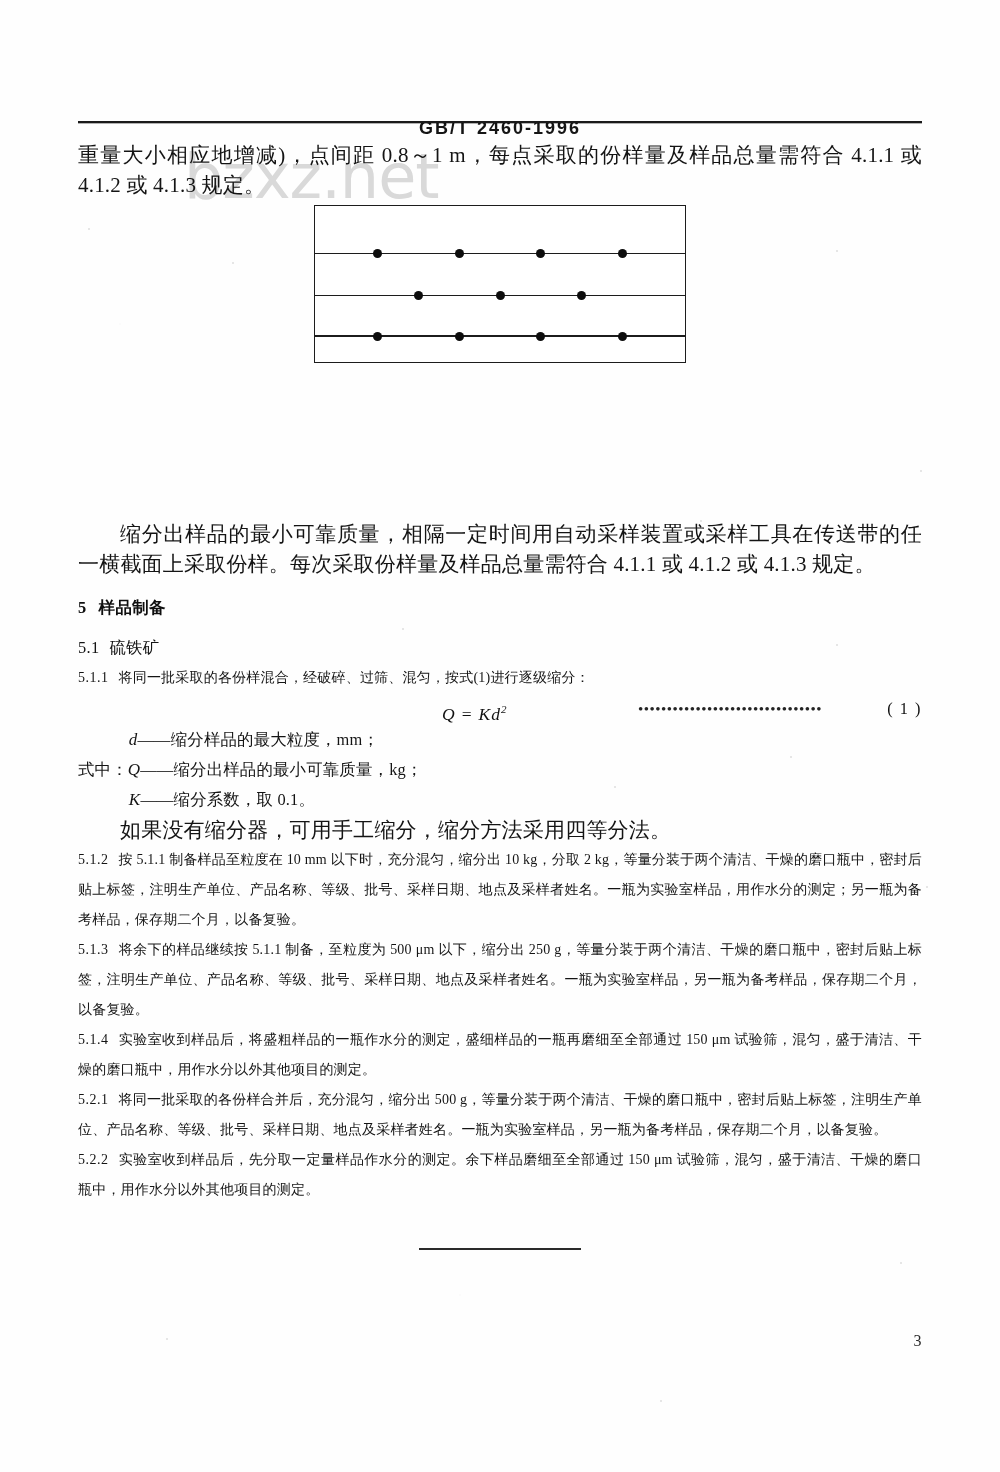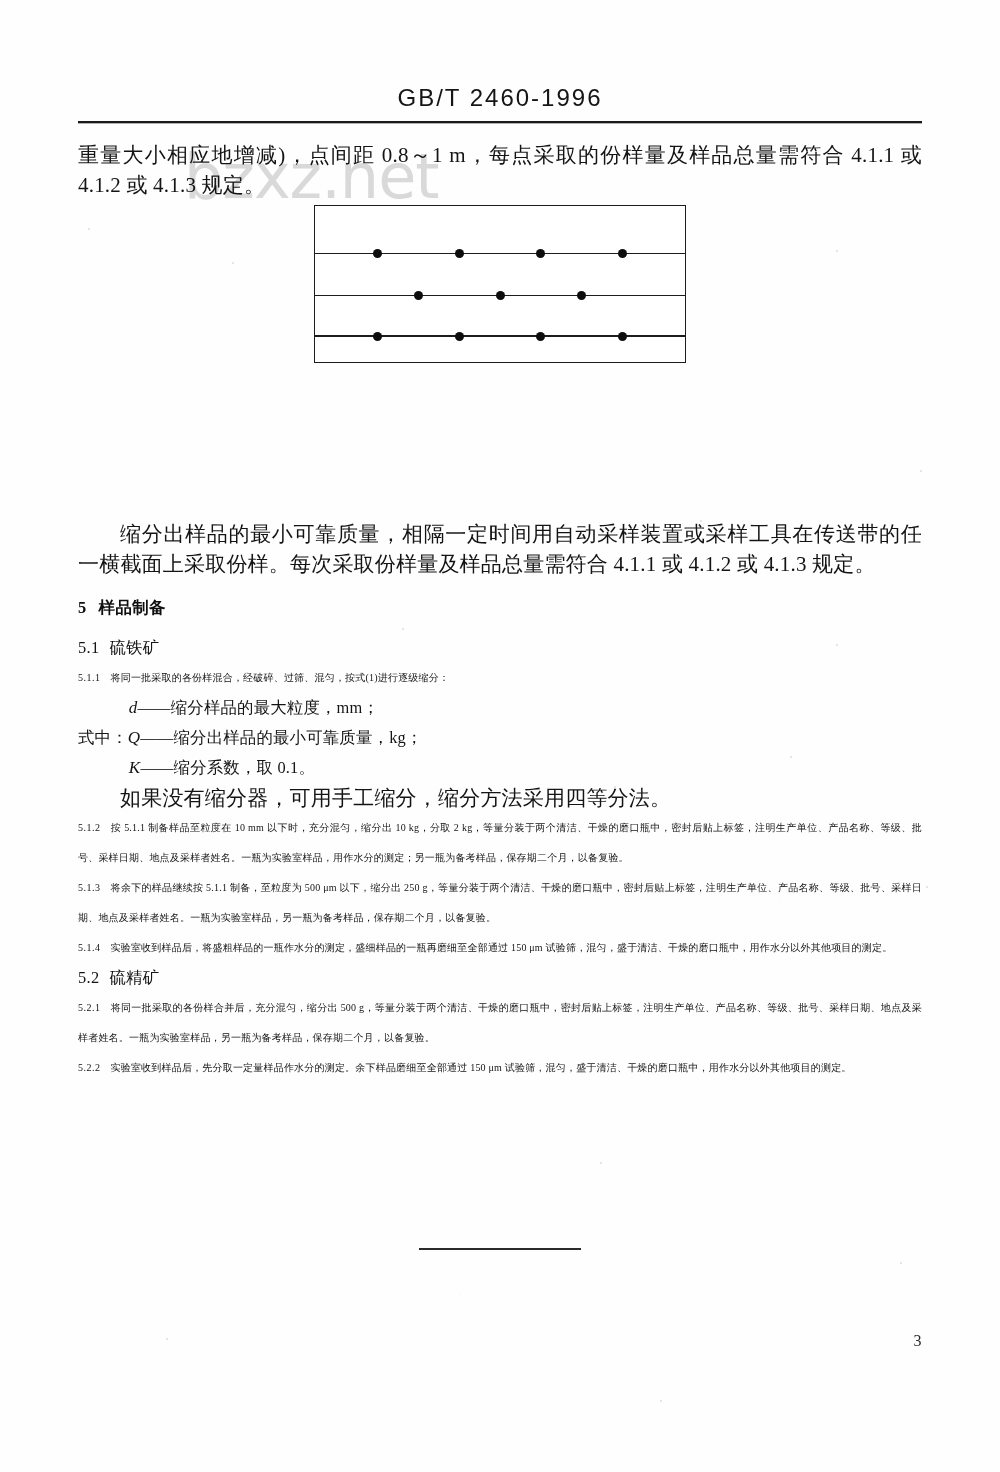--- a/index.html
+++ b/index.html
@@ -40,25 +40,26 @@
   
   .doc-header {
     position: absolute;
     top: 84px;
     left: 0;
     right: 0;
     text-align: center;
   }
   .doc-code {
     font-family: "Liberation Sans", "DejaVu Sans", sans-serif;
-    font-weight: normal;
-    font-size: 24px;
+    font-weight: bold;
+    font-size: 18px;
     letter-spacing: 2.0px;
     color: #151515;
     display: inline-block;
+    margin-top: 34px;
   }
   .header-rule {
     position: absolute;
     top: 121px;
     left: 0;
     right: 0;
     height: 2px;
     background: #1a1a1a;
   }
   .header-rule::after {
@@ -160,21 +161,21 @@
   .sec-heading .num { display: inline-block; margin-right: 12px; }
   .sub-heading {
     font-size: 16.4px;
     line-height: 30px;
     letter-spacing: 0.3px;
     color: #141414;
   }
   .sub-heading .num { display: inline-block; margin-right: 10px; }
 
   .clause {
-    font-size: 10px;
+    font-size: 14px;
     line-height: 30px;
     text-align: justify;
     text-justify: inter-ideograph;
     letter-spacing: 0.2px;
     color: #141414;
     margin: 0;
   }
   .clause .num {
     display: inline-block;
     margin-right: 10px;
@@ -331,20 +332,27 @@
         <div style="height:10px;"></div>
 
         <div class="sub-heading">
           <span class="num">5.1</span><span>硫铁矿</span>
         </div>
 
         <p class="clause">
           <span class="num">5.1.1</span><span>将同一批采取的各份样混合，经破碎、过筛、混匀，按式(1)进行逐级缩分：</span>
         </p>
 
+        <div class="formula-row">
+          <span class="formula-expr">
+            <span>Q</span><span style="font-style:normal; padding:0 6px;">=</span><span>Kd</span><sup>2</sup>
+          </span>
+          <span class="formula-leader">••••••••••••••••••••••••••••••••</span>
+          <span class="formula-num">( 1 )</span>
+        </div>
 
         <div class="where-line hang">
           <span class="sym">d</span><span>——</span><span>缩分样品的最大粒度，mm；</span>
         </div>
         <div class="where-line">
           <span>式中：</span><span class="sym">Q</span><span>——</span><span>缩分出样品的最小可靠质量，kg；</span>
         </div>
         <div class="where-line hang">
           <span class="sym">K</span><span>——</span><span>缩分系数，取 0.1。</span>
         </div>
@@ -356,23 +364,20 @@
         </p>
 
         <p class="clause">
           <span class="num">5.1.3</span><span>将余下的样品继续按 5.1.1 制备，至粒度为 500 μm 以下，缩分出 250 g，等量分装于两个清洁、干燥的磨口瓶中，密封后贴上标签，注明生产单位、产品名称、等级、批号、采样日期、地点及采样者姓名。一瓶为实验室样品，另一瓶为备考样品，保存期二个月，以备复验。</span>
         </p>
 
         <p class="clause">
           <span class="num">5.1.4</span><span>实验室收到样品后，将盛粗样品的一瓶作水分的测定，盛细样品的一瓶再磨细至全部通过 150 μm 试验筛，混匀，盛于清洁、干燥的磨口瓶中，用作水分以外其他项目的测定。</span>
         </p>
 
-        <div class="sub-heading">
-          <span class="num">5.2</span><span>硫精矿</span>
-        </div>
 
         <p class="clause">
           <span class="num">5.2.1</span><span>将同一批采取的各份样合并后，充分混匀，缩分出 500 g，等量分装于两个清洁、干燥的磨口瓶中，密封后贴上标签，注明生产单位、产品名称、等级、批号、采样日期、地点及采样者姓名。一瓶为实验室样品，另一瓶为备考样品，保存期二个月，以备复验。</span>
         </p>
 
         <p class="clause">
           <span class="num">5.2.2</span><span>实验室收到样品后，先分取一定量样品作水分的测定。余下样品磨细至全部通过 150 μm 试验筛，混匀，盛于清洁、干燥的磨口瓶中，用作水分以外其他项目的测定。</span>
         </p>
       </div>
 

